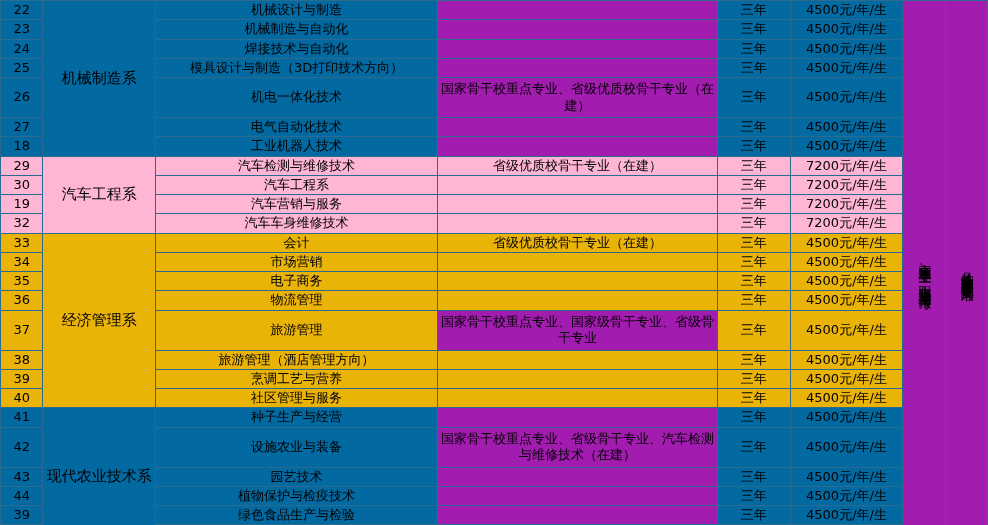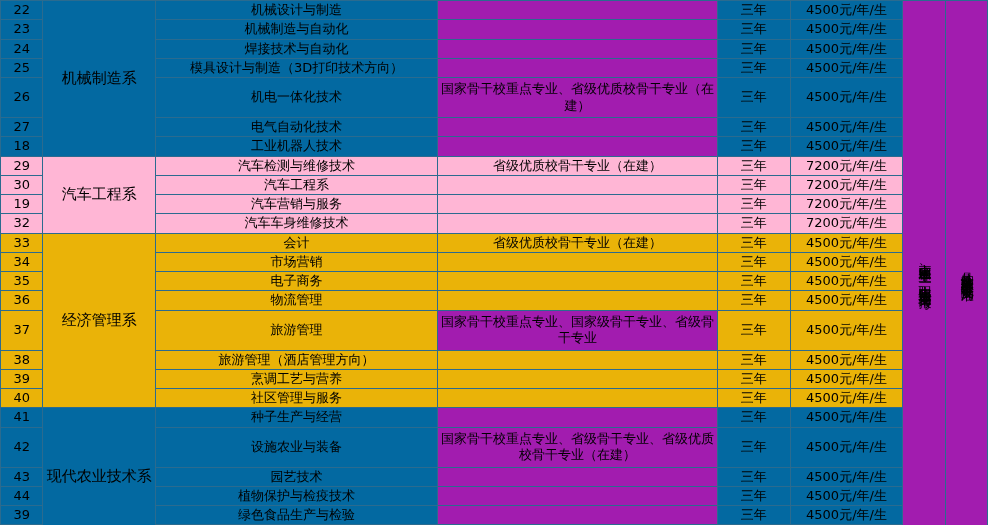--- a/index.html
+++ b/index.html
@@ -234,21 +234,21 @@
       <td class="blue dept-label" rowspan="6">现代农业技术系</td>
       <td class="blue">种子生产与经营</td>
       <td class="white"></td>
       <td class="blue">三年</td>
       <td class="blue">4500元/年/生</td>
     </tr>
 
     <tr class="tall">
       <td class="blue">42</td>
       <td class="blue">设施农业与装备</td>
-      <td class="white">国家骨干校重点专业、省级骨干专业、省级优质校骨干专业（在建）</td>
+      <td class="white">国家骨干校重点专业、省级骨干专业、汽车检测与维修技术（在建）</td>
       <td class="blue">三年</td>
       <td class="blue">4500元/年/生</td>
     </tr>
 
     <tr>
       <td class="blue">43</td>
       <td class="blue">园艺技术</td>
       <td class="white"></td>
       <td class="blue">三年</td>
       <td class="blue">4500元/年/生</td>

